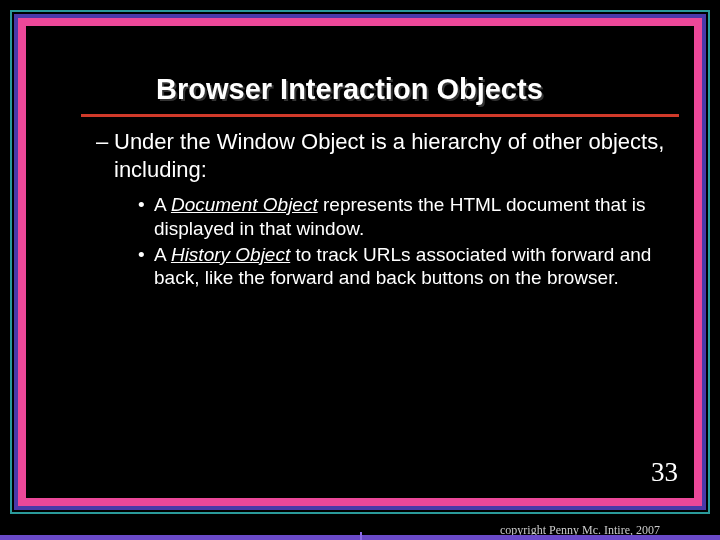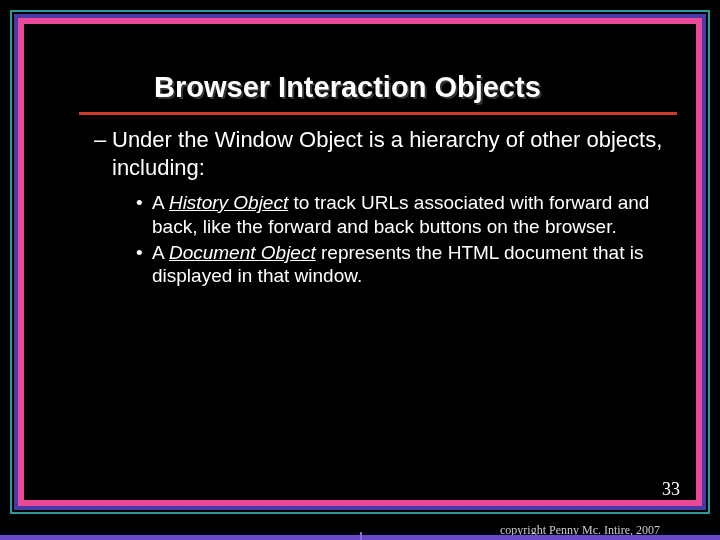--- a/index.html
+++ b/index.html
@@ -9,21 +9,21 @@
     font-family: Verdana, Geneva, sans-serif;
     position: relative;
   }
   .slide {
     position: absolute;
     left: 18px;
     top: 18px;
     width: 684px;
     height: 488px;
     background: #000;
-    border: 6px solid #ec4899;
+    border: 8px solid #ec4899;
     box-shadow:
       inset 0 0 0 2px #000,
       0 0 0 4px #4a3aa8,
       0 0 0 6px #000,
       0 0 0 8px #2a9a9a;
   }
   .title {
     position: absolute;
     left: 130px;
     top: 47px;
@@ -72,24 +72,24 @@
     content: "•";
     position: absolute;
     left: -16px;
     top: 0;
     color: #fff;
   }
   .ital { font-style: italic; text-decoration: underline; }
   .pagenum {
     position: absolute;
     right: 16px;
-    bottom: 0;
+    bottom: 10px;
     color: #fff;
     font-family: "Times New Roman", Times, serif;
-    font-size: 18px;
+    font-size: 27px;
   }
   .copyright {
     position: absolute;
     right: 60px;
     bottom: 2px;
     color: #ccc;
     font-size: 12px;
     font-family: "Times New Roman", Times, serif;
   }
   .bottom-accent {
@@ -115,24 +115,24 @@
 
 <div class="slide">
   <div class="title">Browser Interaction Objects</div>
   <div class="title-rule"></div>
 
   <div class="level1">
     <span class="dash">–</span>
     <span>Under the Window Object is a hierarchy of other objects, including:</span>
     <ul class="level2">
       <li>
-        <span>A </span><span class="ital">History Object</span><span> to track URLs associated with forward and back, like the forward and back buttons on the browser.</span>
+        <span>A </span><span class="ital">Document Object</span><span> represents the HTML document that is displayed in that window.</span>
       </li>
       <li>
-        <span>A </span><span class="ital">Document Object</span><span> represents the HTML document that is displayed in that window.</span>
+        <span>A </span><span class="ital">History Object</span><span> to track URLs associated with forward and back, like the forward and back buttons on the browser.</span>
       </li>
     </ul>
   </div>
 
   <div class="pagenum">33</div>
 </div>
 
 <div class="copyright">copyright Penny Mc. Intire, 2007</div>
 <div class="bottom-accent"></div>
 

